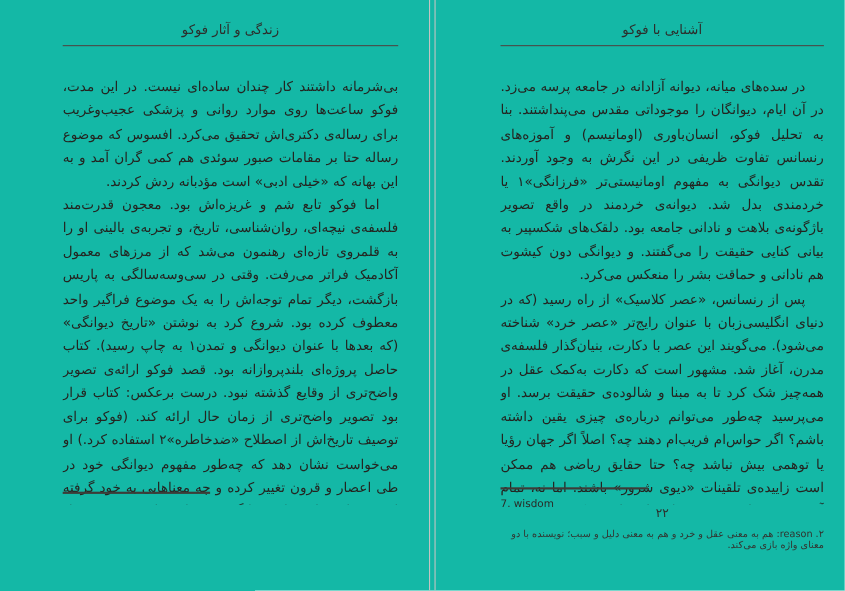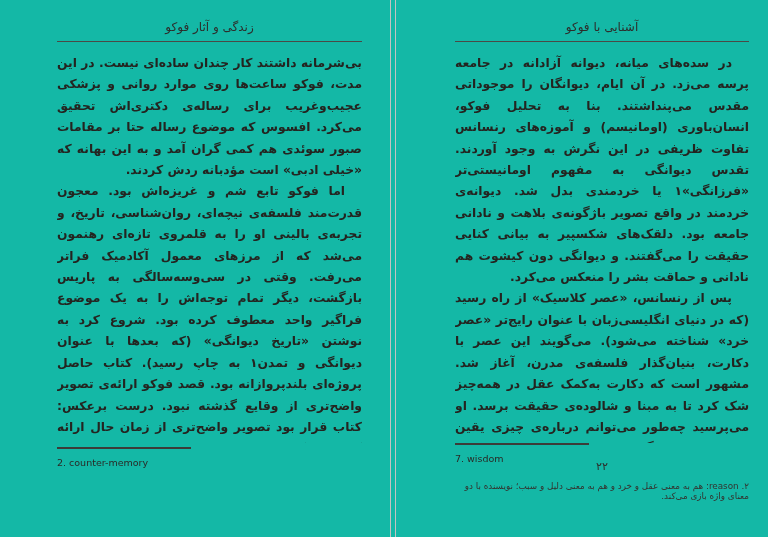--- a/index.html
+++ b/index.html
@@ -33,29 +33,28 @@
     letter-spacing: 0.5px;
     color: #2d2d2b;
   }
   .head-rule {
     margin-top: 7px;
     height: 1px;
     background: #4a4a46;
   }
 
   .body-text {
-    margin-top: 11px;
+    margin-top: 27px;
     direction: rtl;
     text-align: justify;
     font-size: 12.3px;
     line-height: 21.4px;
     color: #242420;
     max-height: 390px;
     overflow: hidden;
-    font-weight: bold;
   }
   .body-text p { margin: 0; text-indent: 17px; }
   .body-text p.no-indent { text-indent: 0; }
 
   .footnote-block { position: absolute; left: 0; right: 0; }
   .page-col.left  .footnote-block { top: 427px; }
   .page-col.right .footnote-block { top: 423px; }
   .fn-rule { width: 134px; height: 2px; background: #3c3c38; }
   .fn {
     direction: ltr;
@@ -95,21 +94,20 @@
     <div class="running-head">زندگی و آثار فوکو</div>
     <div class="head-rule"></div>
 
     <div class="body-text">
       <p class="no-indent">بی‌شرمانه داشتند کار چندان ساده‌ای نیست. در این مدت، فوکو ساعت‌ها روی موارد روانی و پزشکی عجیب‌وغریب برای رساله‌ی دکتری‌اش تحقیق می‌کرد. افسوس که موضوع رساله حتا بر مقامات صبور سوئدی هم کمی گران آمد و به این بهانه که «خیلی ادبی» است مؤدبانه ردش کردند.</p>
       <p>اما فوکو تابع شم و غریزه‌اش بود. معجون قدرت‌مند فلسفه‌ی نیچه‌ای، روان‌شناسی، تاریخ، و تجربه‌ی بالینی او را به قلمروی تازه‌ای رهنمون می‌شد که از مرزهای معمول آکادمیک فراتر می‌رفت. وقتی در سی‌وسه‌سالگی به پاریس بازگشت، دیگر تمام توجه‌اش را به یک موضوع فراگیر واحد معطوف کرده بود. شروع کرد به نوشتن «تاریخ دیوانگی» (که بعدها با عنوان دیوانگی و تمدن۱ به چاپ رسید). کتاب حاصل پروژه‌ای بلندپروازانه بود. قصد فوکو ارائه‌ی تصویر واضح‌تری از وقایع گذشته نبود. درست برعکس: کتاب قرار بود تصویر واضح‌تری از زمان حال ارائه کند. (فوکو برای توصیف تاریخ‌اش از اصطلاح «ضدخاطره»۲ استفاده کرد.) او می‌خواست نشان دهد که چه‌طور مفهوم دیوانگی خود در طی اعصار و قرون تغییر کرده و چه معناهایی به خود گرفته است. طرز تلقی از دیوانگی در واقع تابع فهم و عمل اجتماعی است. فوکو سعی می‌کرد تا «نقطه‌ی صفر»ی را که در آن دیوانگی از خِرد جدا شد کشف کند. دیوانگی اولین بار در چه زمانی محدود و محصور شد و این‌چنین از دایره‌ی خرد حذف شد تا به «نا-بخردی» تبدیل شود؟</p>
     </div>
 
     <div class="footnote-block">
       <div class="fn-rule"></div>
-      <div class="fn">2. counter-memory</div>
     </div>
 
   </div>
 
   <div class="page-col right">
     <div class="running-head">آشنایی با فوکو</div>
     <div class="head-rule"></div>
 
     <div class="body-text">
       <p>در سده‌های میانه، دیوانه آزادانه در جامعه پرسه می‌زد. در آن ایام، دیوانگان را موجوداتی مقدس می‌پنداشتند. بنا به تحلیل فوکو، انسان‌باوری (اومانیسم) و آموزه‌های رنسانس تفاوت ظریفی در این نگرش به وجود آوردند. تقدس دیوانگی به مفهوم اومانیستی‌تر «فرزانگی»۱ یا خردمندی بدل شد. دیوانه‌ی خردمند در واقع تصویر باژگونه‌ی بلاهت و نادانی جامعه بود. دلقک‌های شکسپیر به بیانی کنایی حقیقت را می‌گفتند. و دیوانگی دون کیشوت هم نادانی و حماقت بشر را منعکس می‌کرد.</p>

